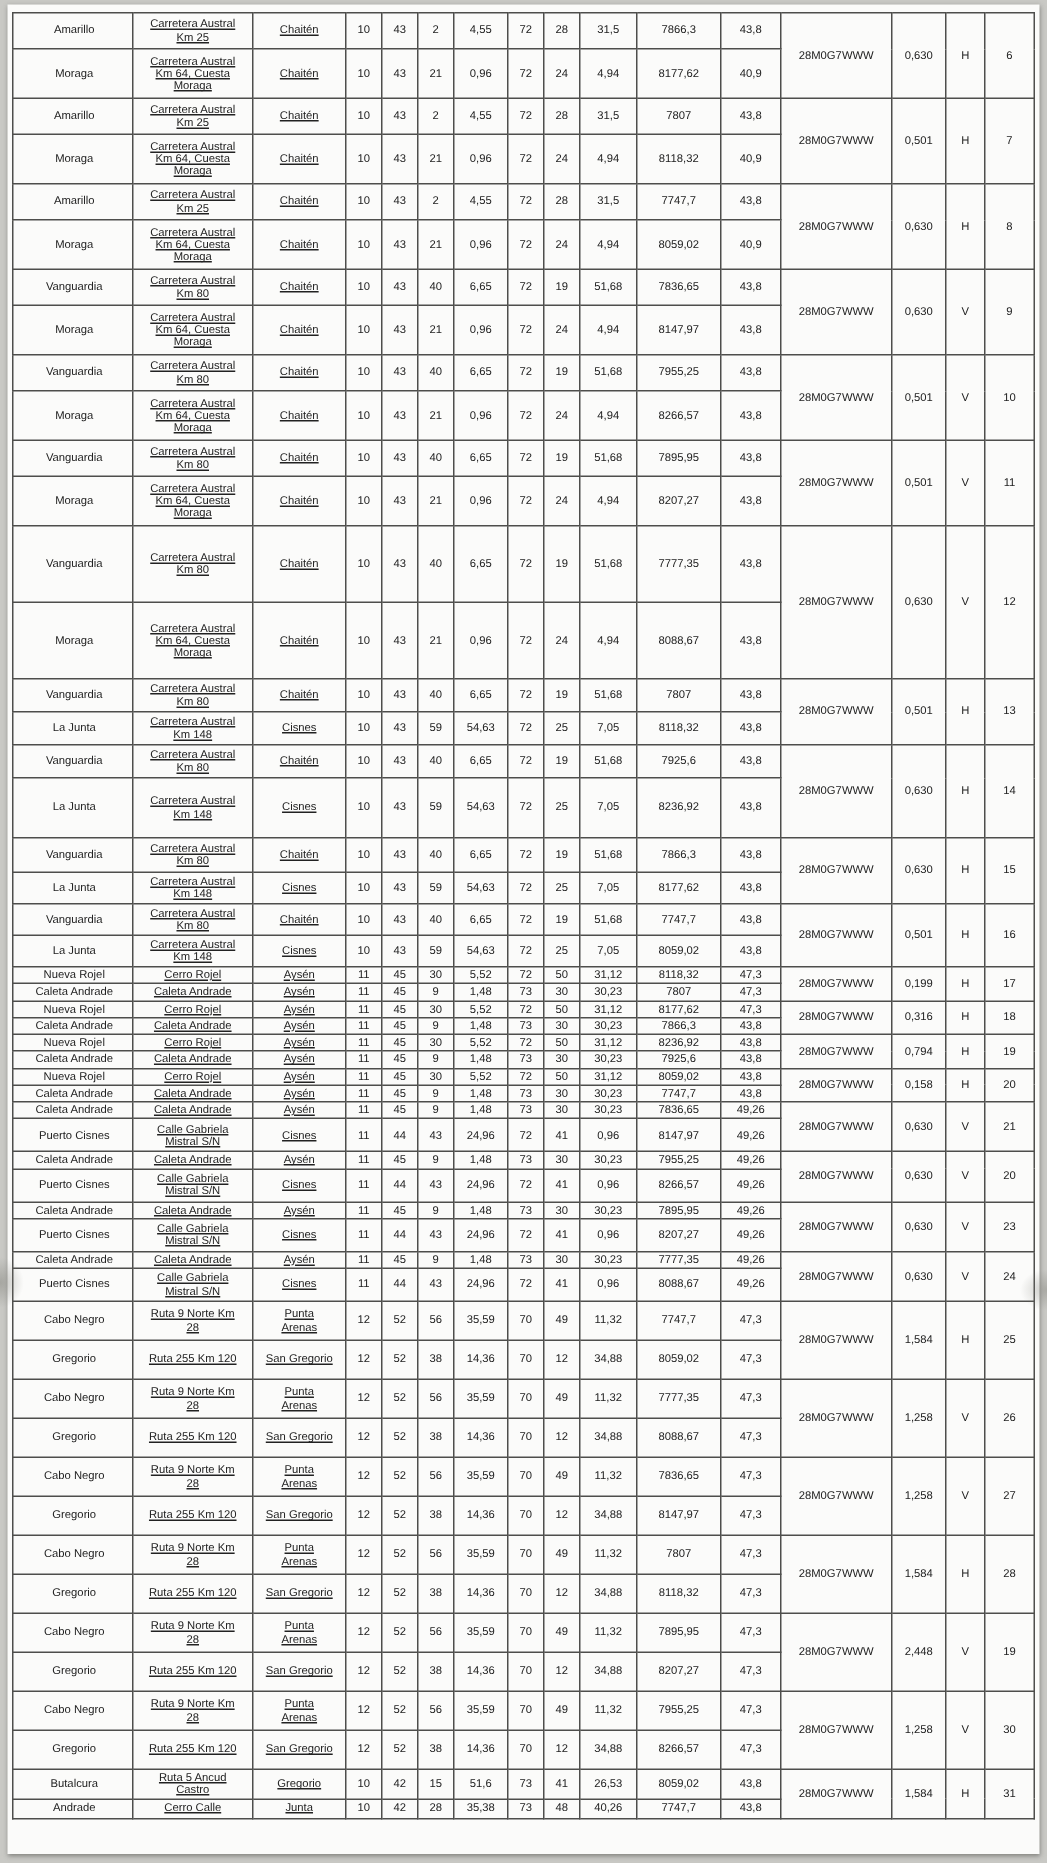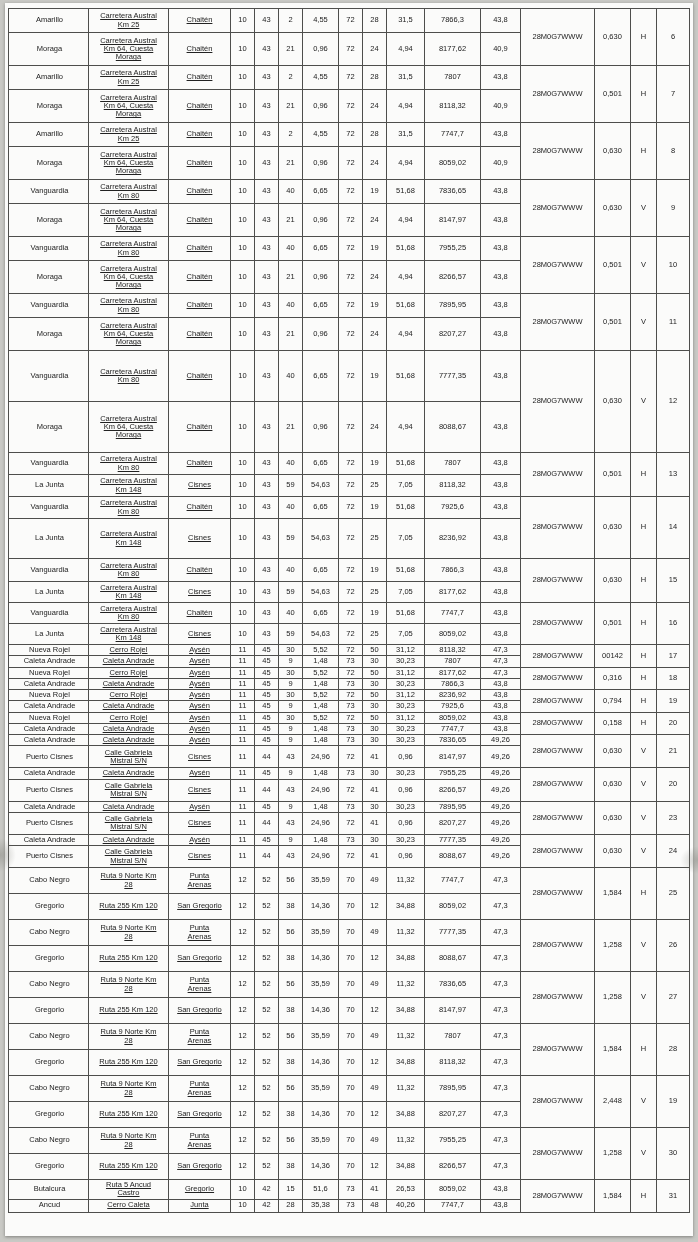--- a/index.html
+++ b/index.html
@@ -402,21 +402,21 @@
           <td>11</td>
           <td>45</td>
           <td>30</td>
           <td>5,52</td>
           <td>72</td>
           <td>50</td>
           <td>31,12</td>
           <td>8118,32</td>
           <td>47,3</td>
           <td class="col-shared" rowspan="2">28M0G7WWW</td>
-          <td class="col-shared" rowspan="2">00142</td>
+          <td class="col-shared" rowspan="2">0,199</td>
           <td class="col-shared" rowspan="2">H</td>
           <td class="col-shared" rowspan="2">17</td>
         </tr>
         <tr style="height: 11px;">
           <td class="col-name">Caleta Andrade</td>
           <td class="col-addr">Caleta Andrade</td>
           <td class="col-com">Aysén</td>
           <td>11</td>
           <td>45</td>
           <td>9</td>
@@ -855,22 +855,22 @@
           <td>41</td>
           <td>26,53</td>
           <td>8059,02</td>
           <td>43,8</td>
           <td class="col-shared" rowspan="2">28M0G7WWW</td>
           <td class="col-shared" rowspan="2">1,584</td>
           <td class="col-shared" rowspan="2">H</td>
           <td class="col-shared" rowspan="2">31</td>
         </tr>
         <tr style="height: 13px;">
-          <td class="col-name">Ancud</td>
-          <td class="col-addr">Cerro Caleta</td>
+          <td class="col-name">Andrade</td>
+          <td class="col-addr">Cerro Calle</td>
           <td class="col-com">Junta</td>
           <td>10</td>
           <td>42</td>
           <td>28</td>
           <td>35,38</td>
           <td>73</td>
           <td>48</td>
           <td>40,26</td>
           <td>7747,7</td>
           <td>43,8</td>

